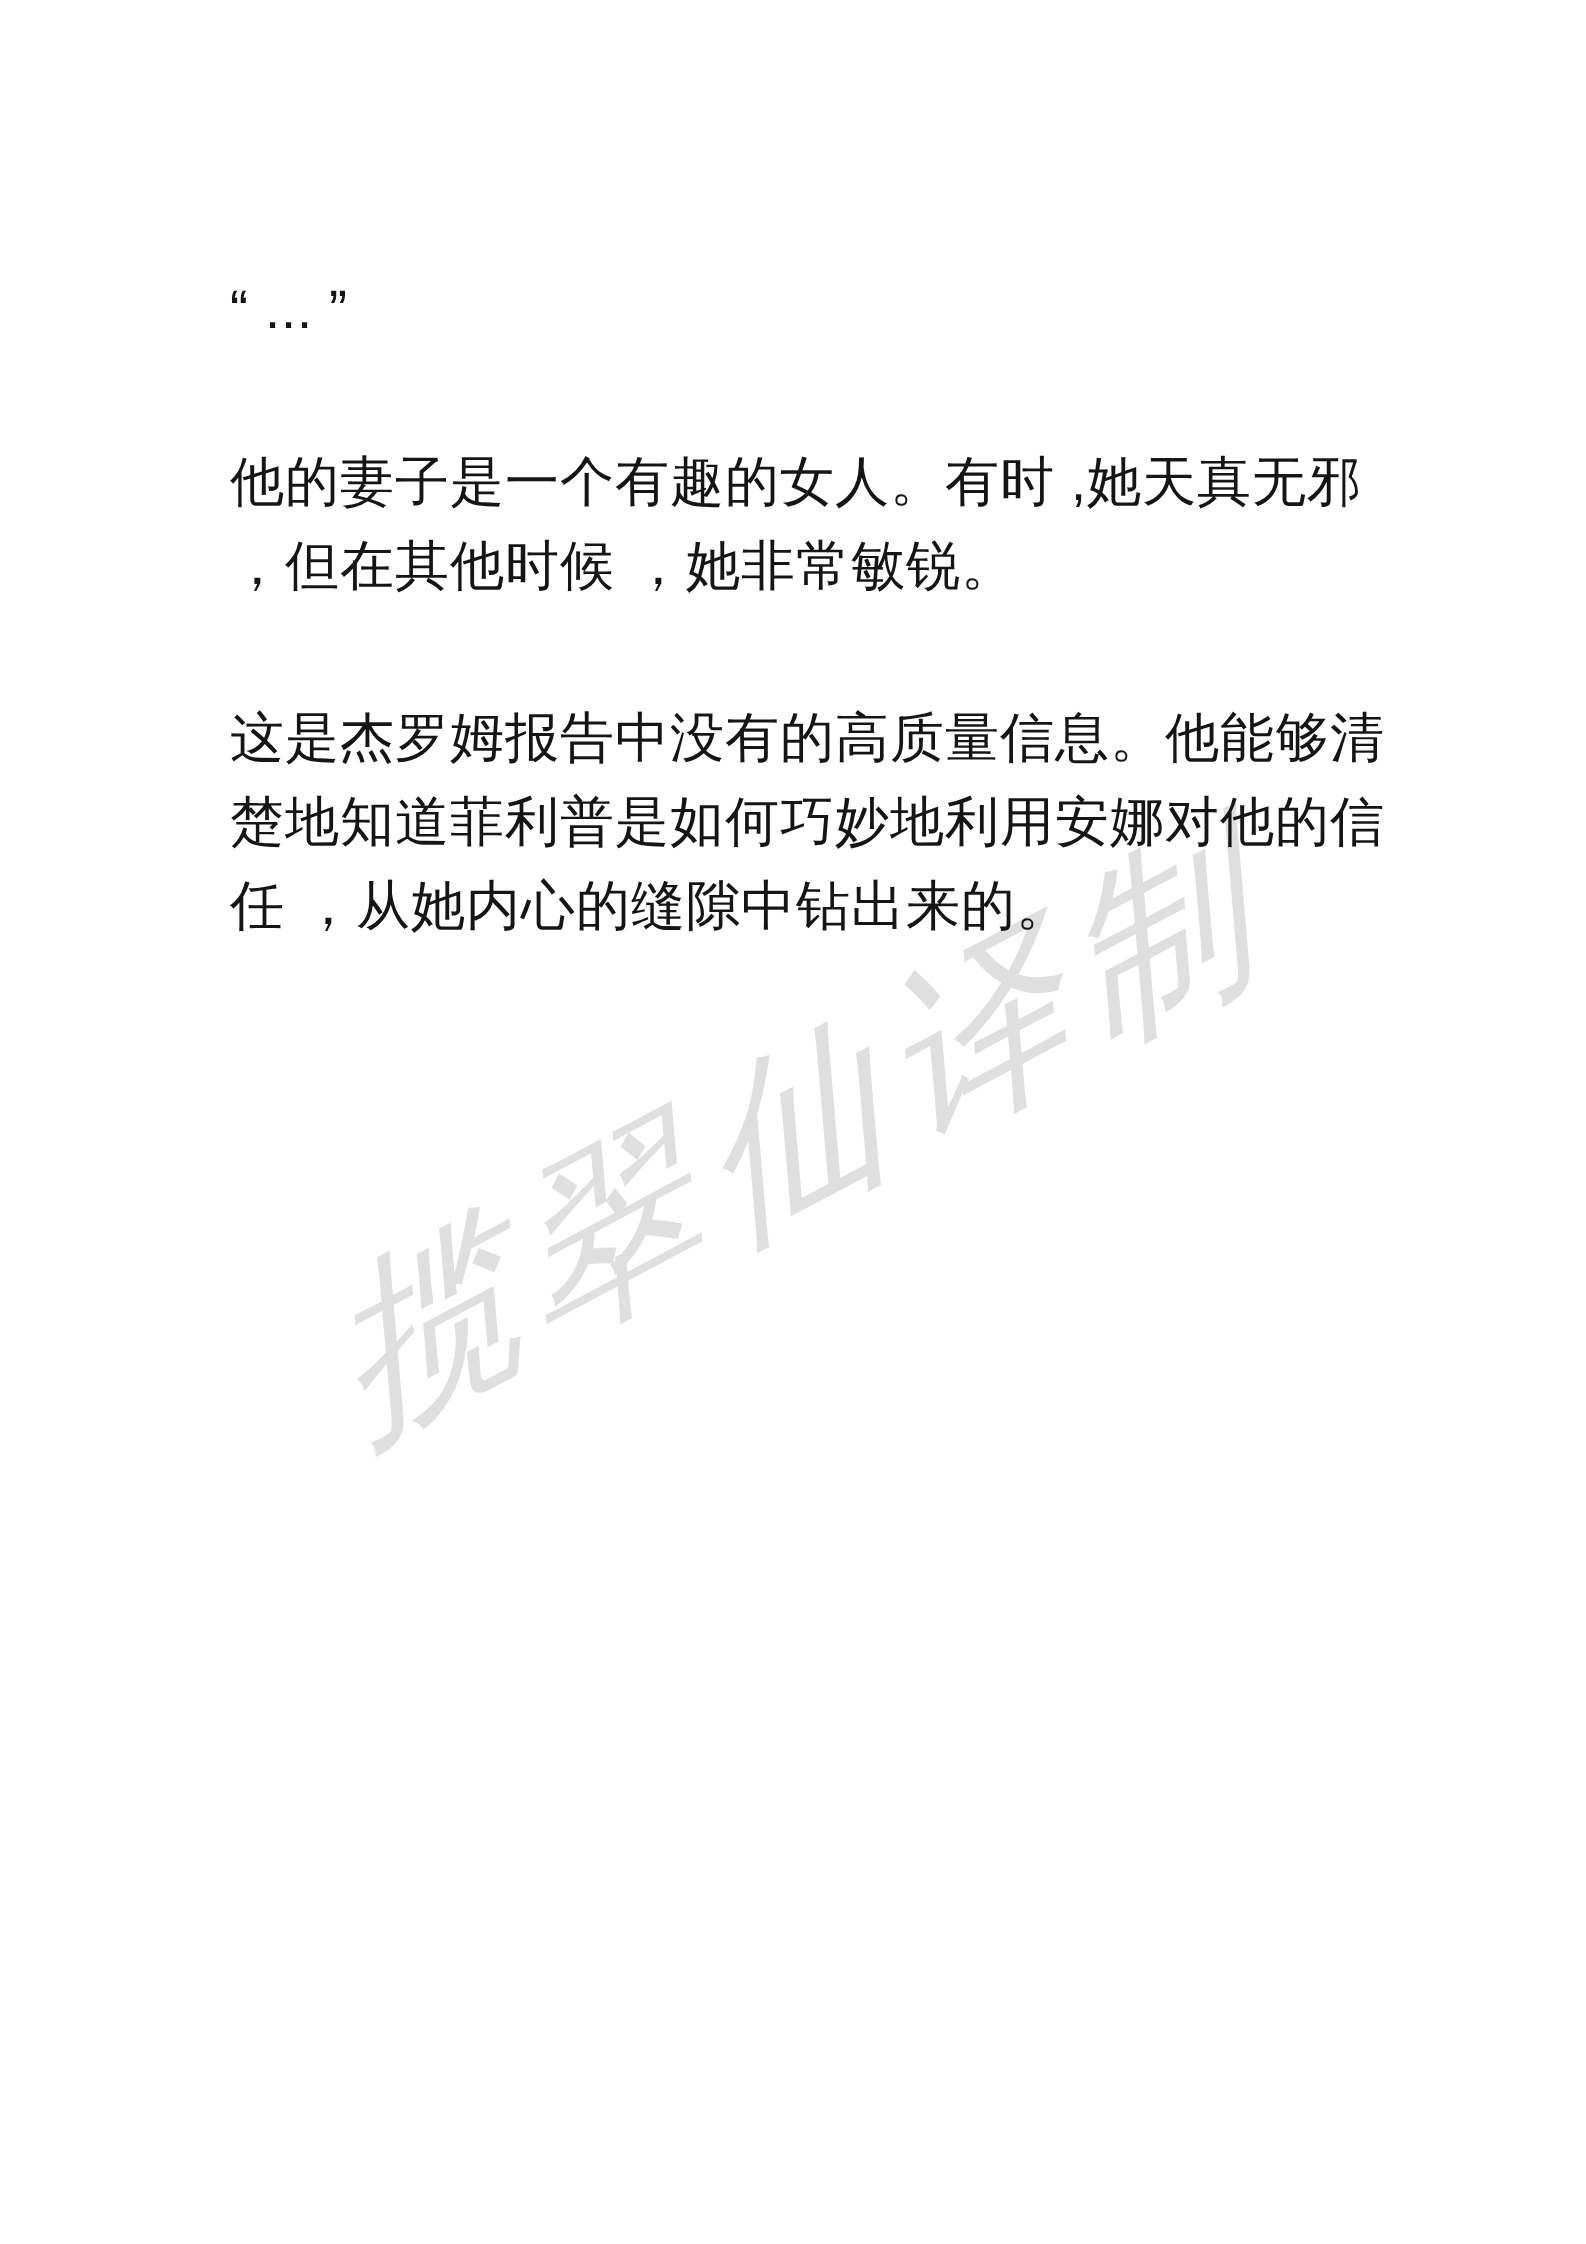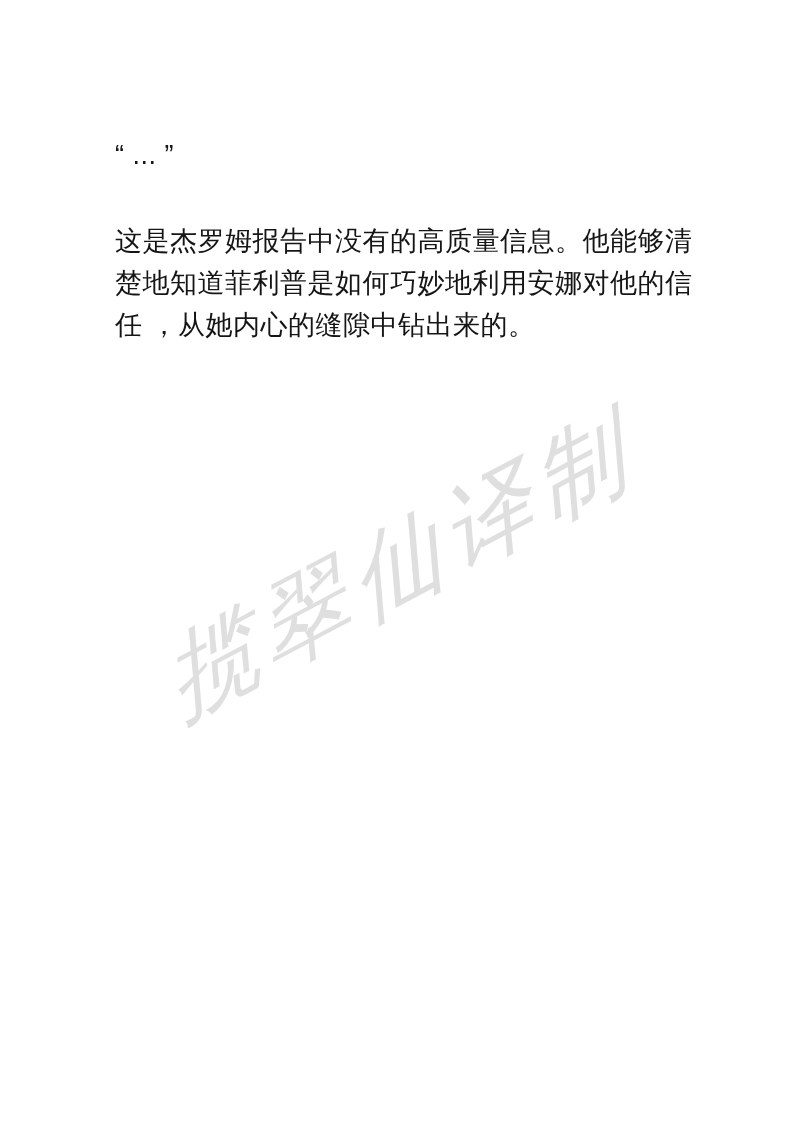--- a/index.html
+++ b/index.html
@@ -56,16 +56,17 @@
 </style>
 </head>
 <body>
 
 <div class="page">
 
   <div class="watermark">揽翠仙译制</div>
 
   <div class="content">
     <p>“ ... ”</p>
+    <p>他的妻子是一个有趣的女人。有时 ,她天真无邪 ，但在其他时候 ，她非常敏锐。</p>
     <p>这是杰罗姆报告中没有的高质量信息。他能够清楚地知道菲利普是如何巧妙地利用安娜对他的信任 ，从她内心的缝隙中钻出来的。</p>
   </div>
 
 </div>
 
 </body></html>

